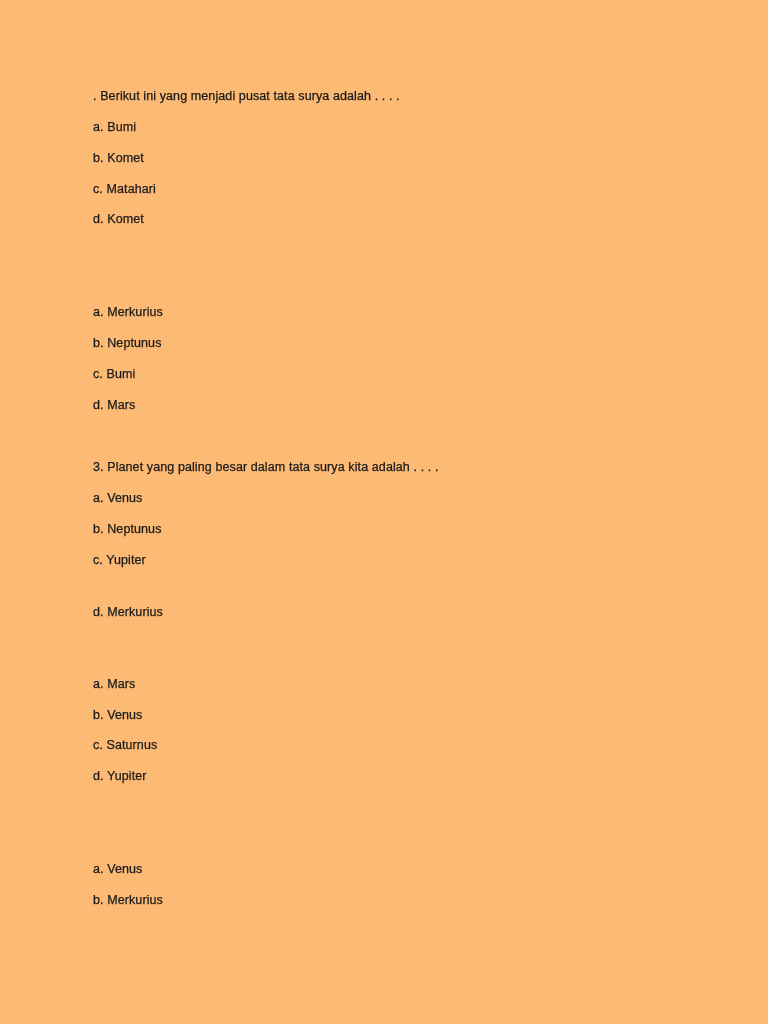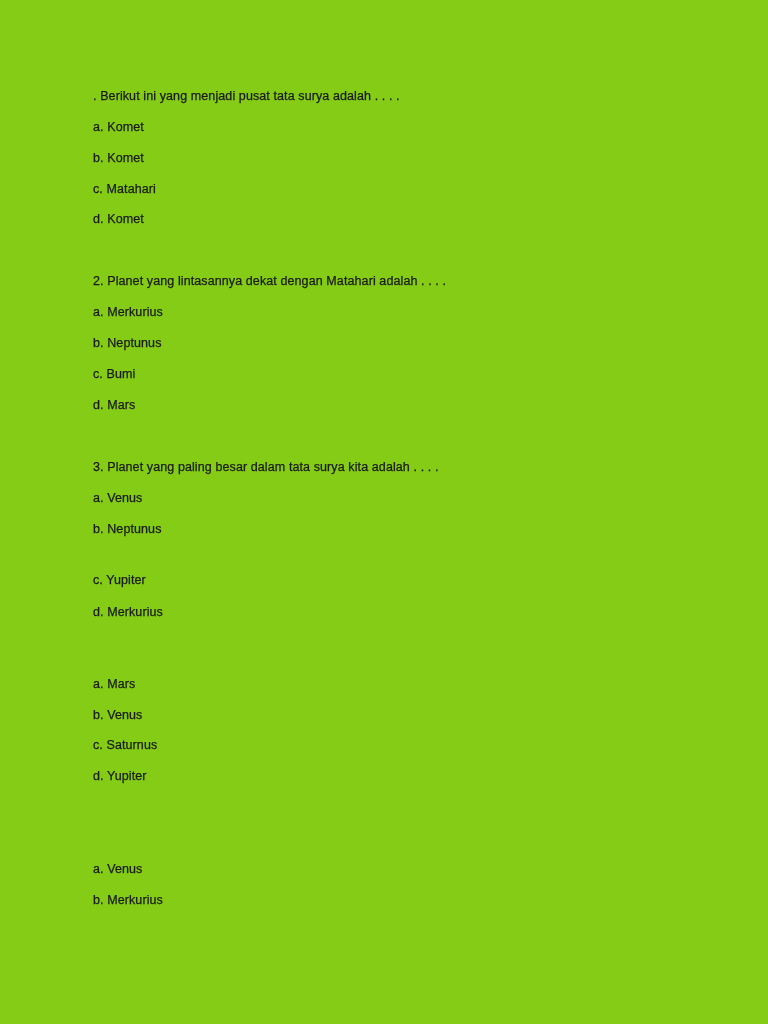--- a/index.html
+++ b/index.html
@@ -1,42 +1,41 @@
 <!DOCTYPE html>
 <html><head>
 <meta charset="utf-8">
 <style>
   html, body { margin: 0; padding: 0; background: #ffffff; }
   body { width: 768px; height: 1024px; position: relative; overflow: hidden;
          font-family: "Liberation Sans", "DejaVu Sans", sans-serif; color: #1a1a1a; }
-  .page { position: absolute; left: 0; top: 0; width: 768px; height: 1024px; background: #84cc16; }
+  .page { position: absolute; left: 0; top: 0; width: 768px; height: 1024px; background: #fdba74; }
   .line { position: absolute; left: 93px; font-size: 12.5px; line-height: 16px; white-space: nowrap;
           letter-spacing: 0.1px; -webkit-text-stroke: 0.25px #1a1a1a; }
 </style>
 </head>
 <body>
 
 <div class="page">
 
   <div class="line" style="top:88px">. Berikut ini yang menjadi pusat tata surya adalah . . . .</div>
-  <div class="line" style="top:119px">a. Komet</div>
+  <div class="line" style="top:119px">a. Bumi</div>
   <div class="line" style="top:150px">b. Komet</div>
   <div class="line" style="top:181px">c. Matahari</div>
   <div class="line" style="top:211px">d. Komet</div>
 
-  <div class="line" style="top:273px">2. Planet yang lintasannya dekat dengan Matahari adalah . . . .</div>
   <div class="line" style="top:304px">a. Merkurius</div>
   <div class="line" style="top:335px">b. Neptunus</div>
   <div class="line" style="top:366px">c. Bumi</div>
   <div class="line" style="top:397px">d. Mars</div>
 
   <div class="line" style="top:459px">3. Planet yang paling besar dalam tata surya kita adalah . . . .</div>
   <div class="line" style="top:490px">a. Venus</div>
   <div class="line" style="top:521px">b. Neptunus</div>
-  <div class="line" style="top:572px">c. Yupiter</div>
+  <div class="line" style="top:552px">c. Yupiter</div>
   <div class="line" style="top:604px">d. Merkurius</div>
 
   <div class="line" style="top:676px">a. Mars</div>
   <div class="line" style="top:707px">b. Venus</div>
   <div class="line" style="top:737px">c. Saturnus</div>
   <div class="line" style="top:768px">d. Yupiter</div>
 
   <div class="line" style="top:861px">a. Venus</div>
   <div class="line" style="top:892px">b. Merkurius</div>
 

